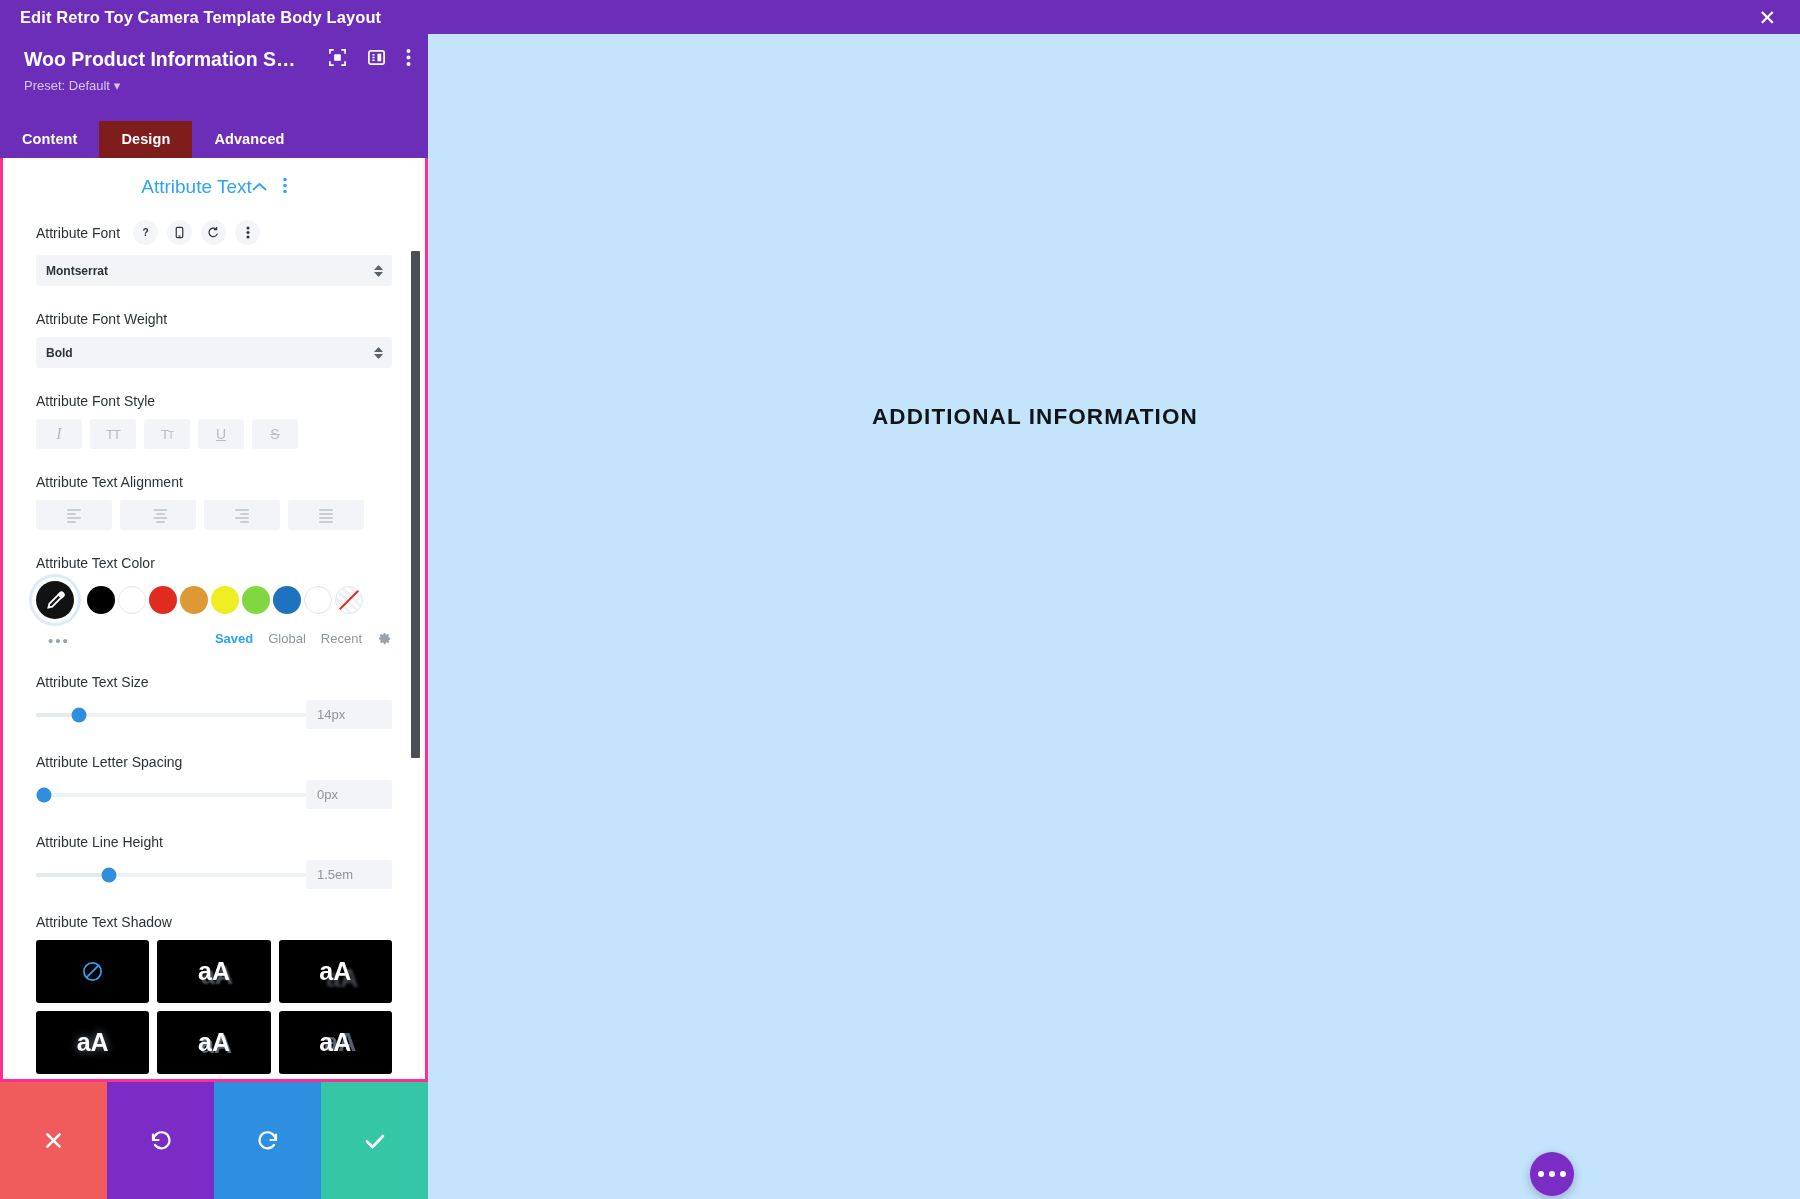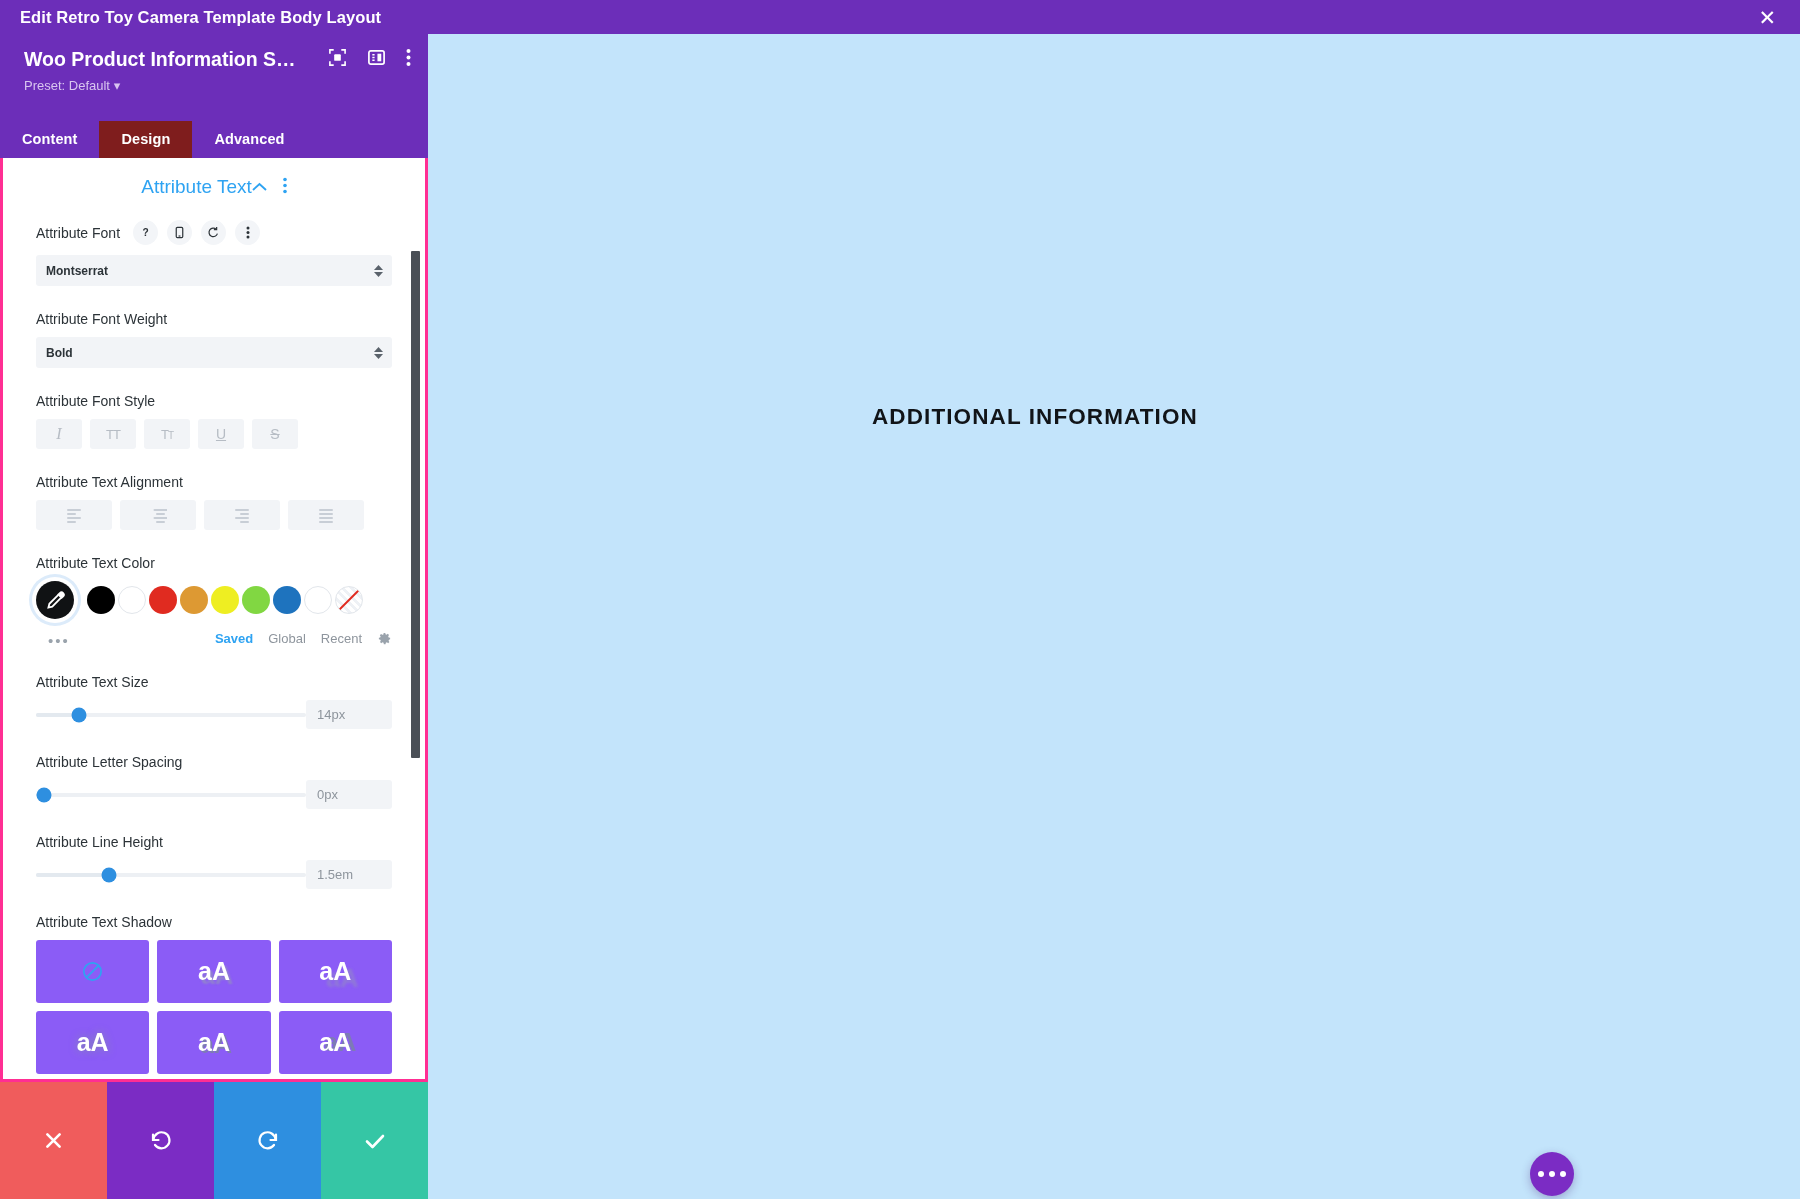--- a/index.html
+++ b/index.html
@@ -176,21 +176,21 @@
   }
   .numbox {
     width: 86px; height: 29px; background: #F2F4F7; border-radius: 3px;
     display: flex; align-items: center; padding-left: 11px;
     font-size: 13px; color: #8E959D; cursor: text;
   }
 
   
   .shadowgrid { display: grid; grid-template-columns: repeat(3, 1fr); gap: 8px; }
   .shcell {
-    height: 63px; background: #8b5cf6; border-radius: 3px;
+    height: 63px; background: #000000; border-radius: 3px;
     display: flex; align-items: center; justify-content: center;
     font-size: 25px; font-weight: bold; color: #ffffff; cursor: pointer;
   }
   .shcell.none { color: #2EA3F2; font-size: 23px; font-weight: normal; }
   .sh1 { text-shadow: 3px 4px 2px rgba(150,160,175,.55); }
   .sh2 { text-shadow: 7px 7px 3px rgba(150,160,175,.45); }
   .sh3 { text-shadow: 0 0 9px rgba(130,145,165,.85); }
   .sh4 { text-shadow: 2px 2px 0 rgba(120,135,155,.75); }
   .sh5 { text-shadow: 5px 0 0 rgba(120,135,155,.7); }
 

